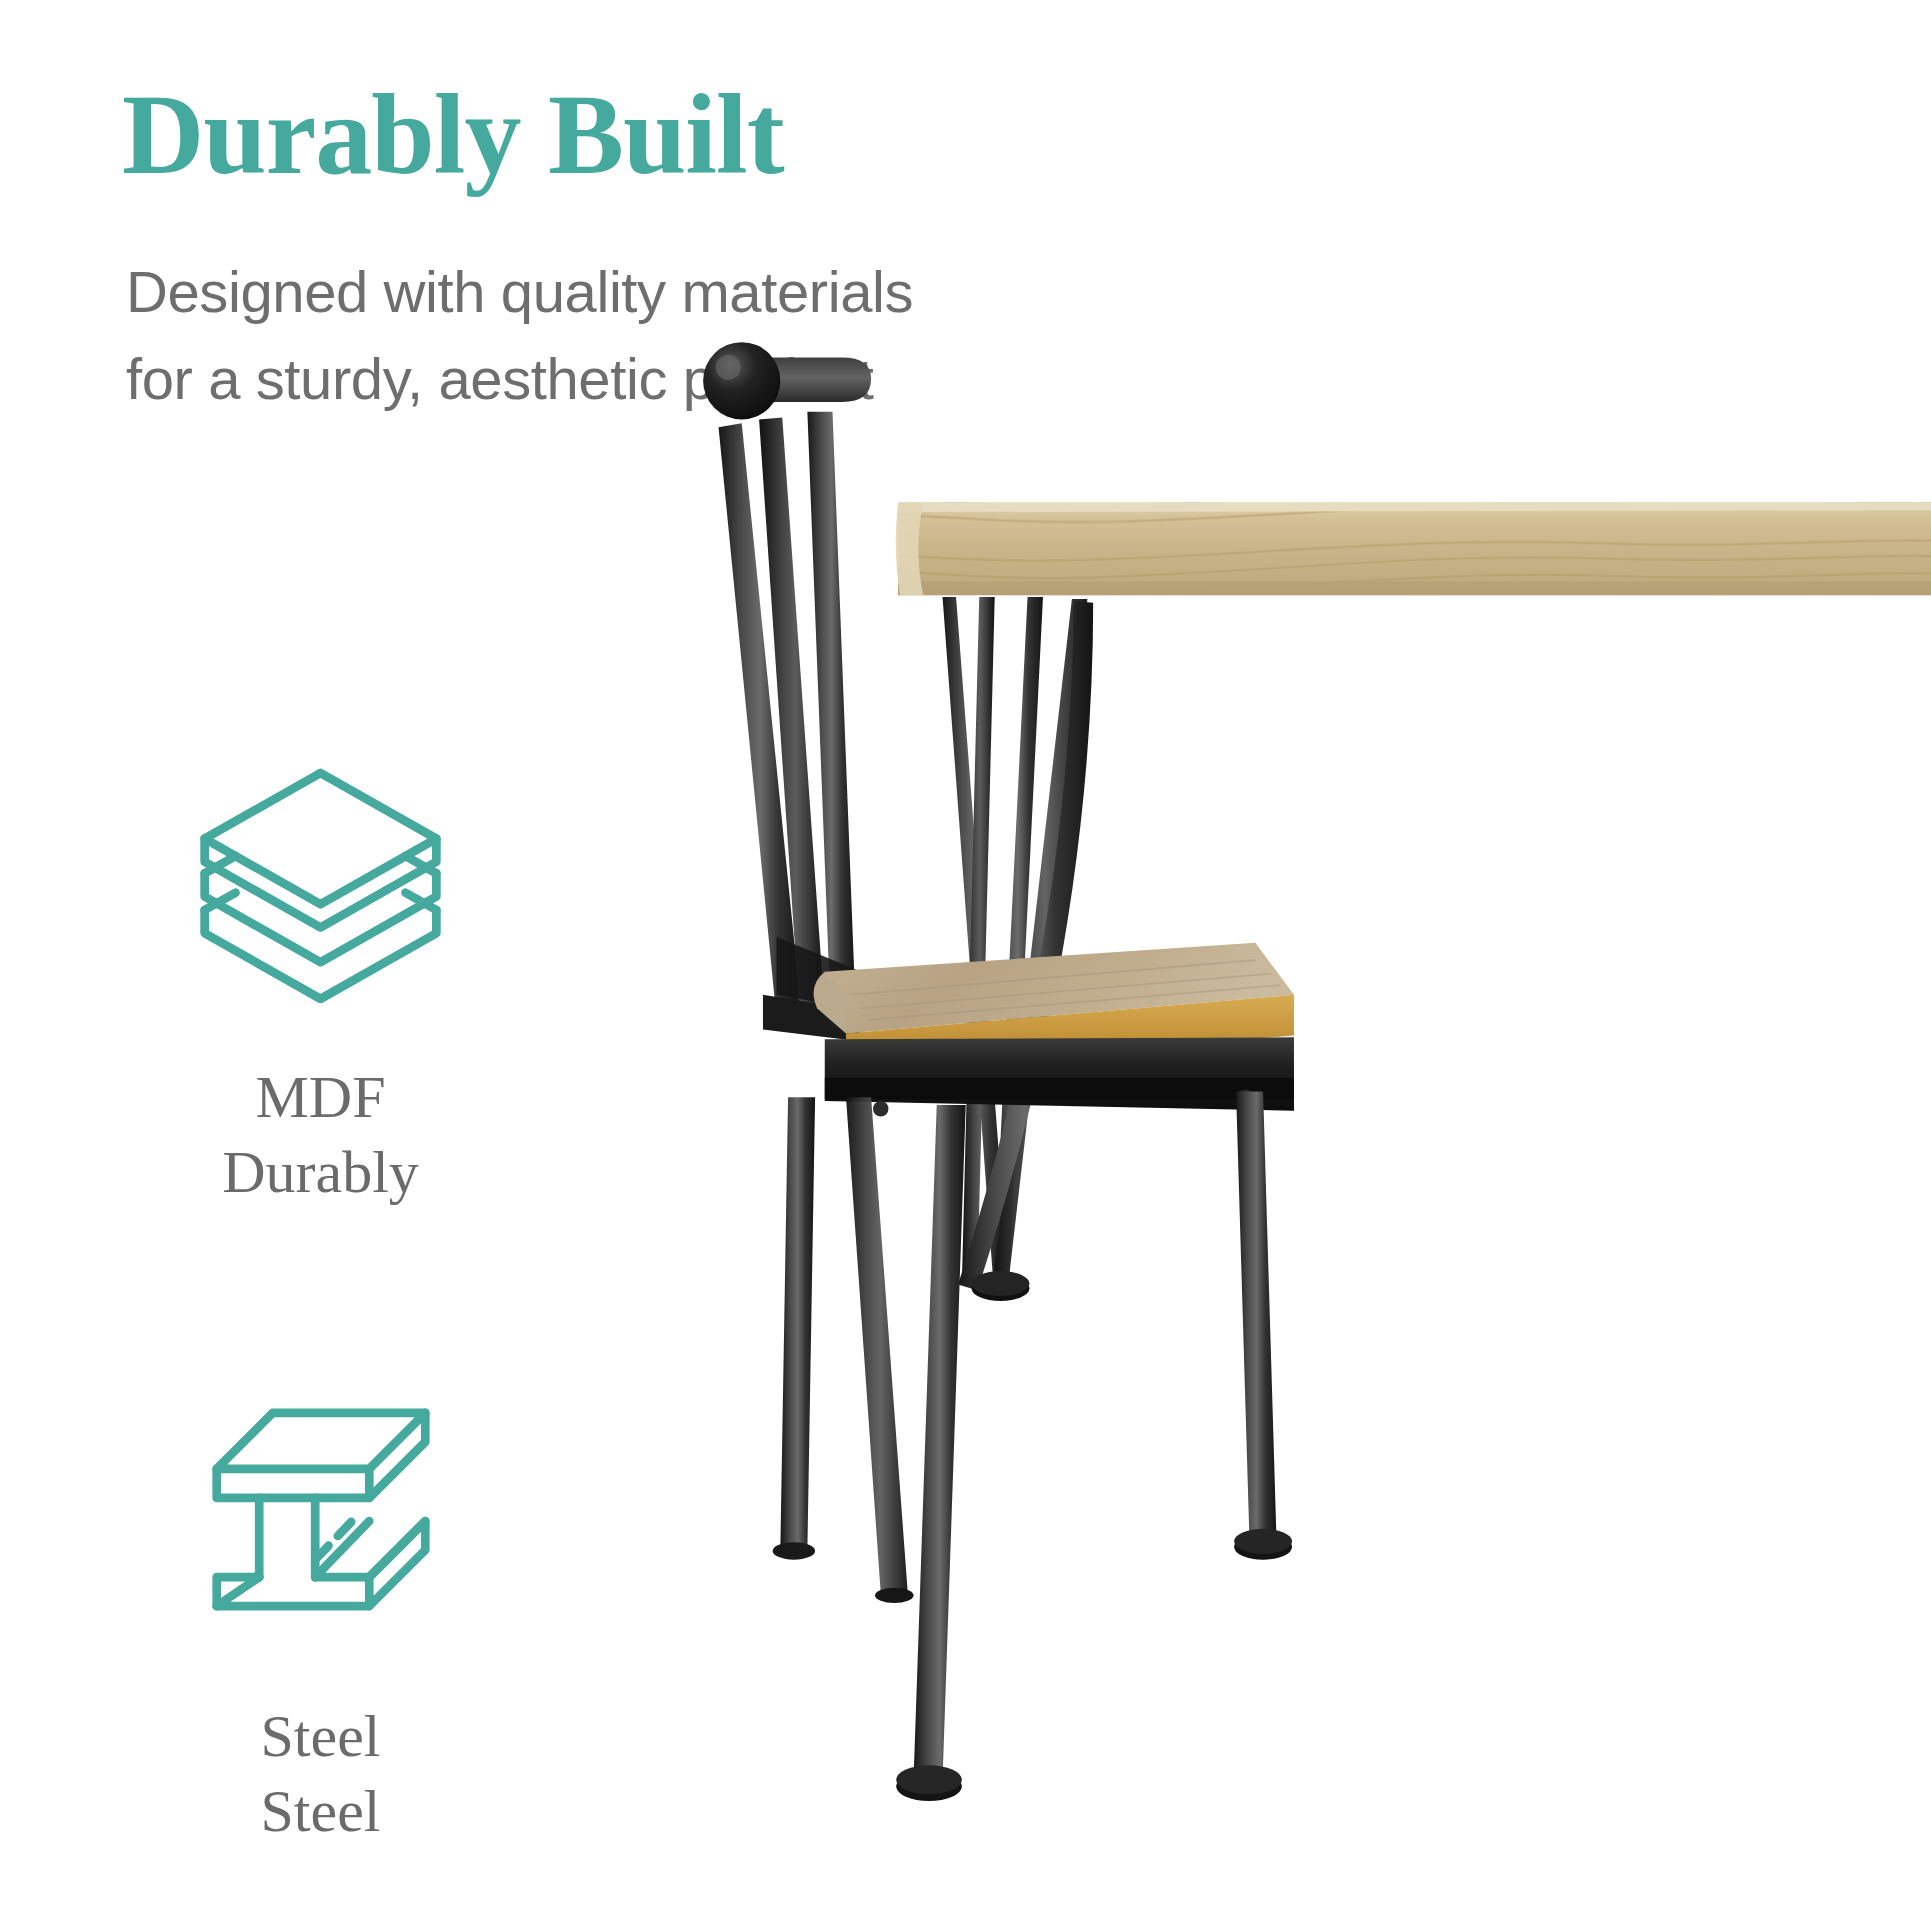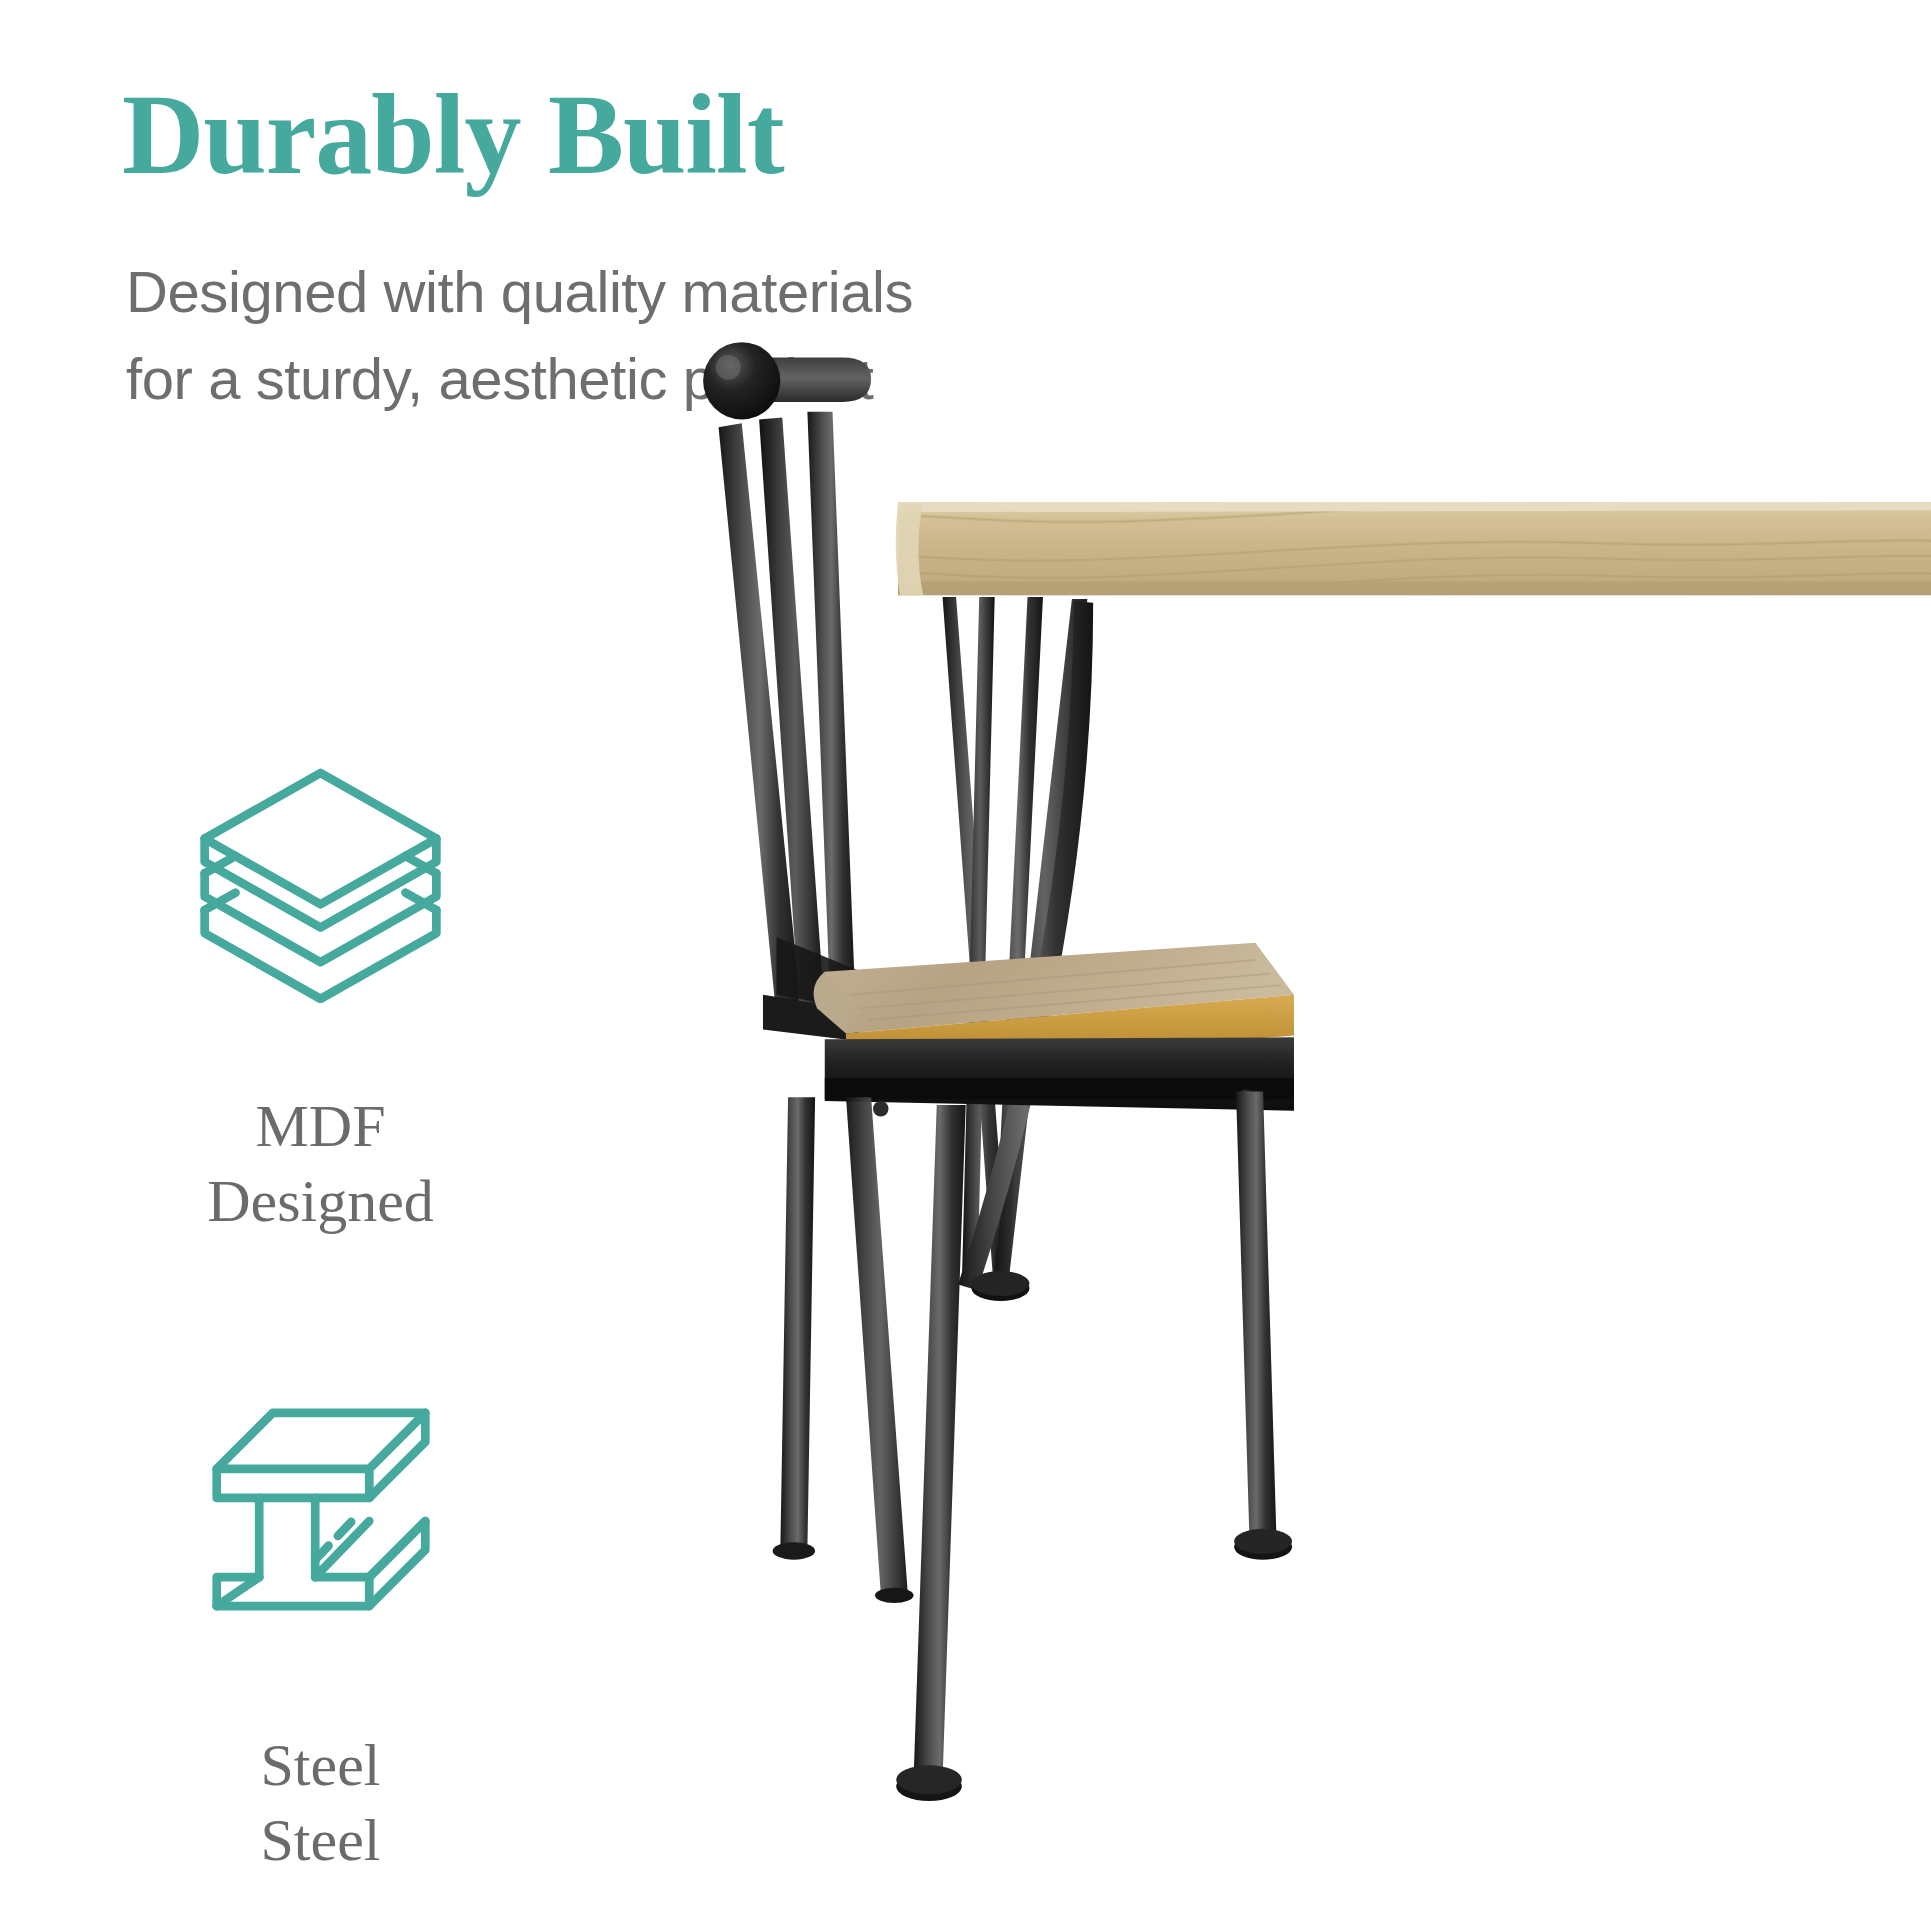--- a/index.html
+++ b/index.html
@@ -51,21 +51,21 @@
     width: 415px;
     text-align: center;
   }
   .feature .icon-wrap {
     height: 241px;
     display: flex;
     align-items: center;
     justify-content: center;
   }
   .feature .caption {
-    margin-top: 85px;
+    margin-top: 56px;
     font-family: "Liberation Serif", "DejaVu Serif", serif;
     font-size: 60px;
     line-height: 1.25;
     color: #6b6b6b;
   }
   .feature .caption div { white-space: nowrap; }
 
   #feature-tabletop { left: 113px; top: 763px; }
   #feature-frame    { left: 113px; top: 1402px; text-align: center; }
 
@@ -102,21 +102,21 @@
         <path d="M10 112 L42 94"></path>
         <path d="M250 112 L218 94"></path>
 
         <path d="M10 150 L10 174 L130 242 L250 174 L250 150"></path>
         <path d="M10 150 L42 132"></path>
         <path d="M250 150 L218 132"></path>
       </svg>
     </div>
     <div class="caption">
       <div>MDF</div>
-      <div>Designed</div>
+      <div>Durably</div>
     </div>
   </div>
 
   <div class="feature" id="feature-frame">
     <div class="icon-wrap">
       <svg width="224" height="236" viewBox="0 0 232 244" fill="none" stroke="#46a99d" stroke-width="9" stroke-linejoin="round" stroke-linecap="round">
 
         <path d="M66 8 L224 8 L166 66 L8 66 Z"></path>
 
         <path d="M8 66 L8 96 L166 96 L166 66"></path>

